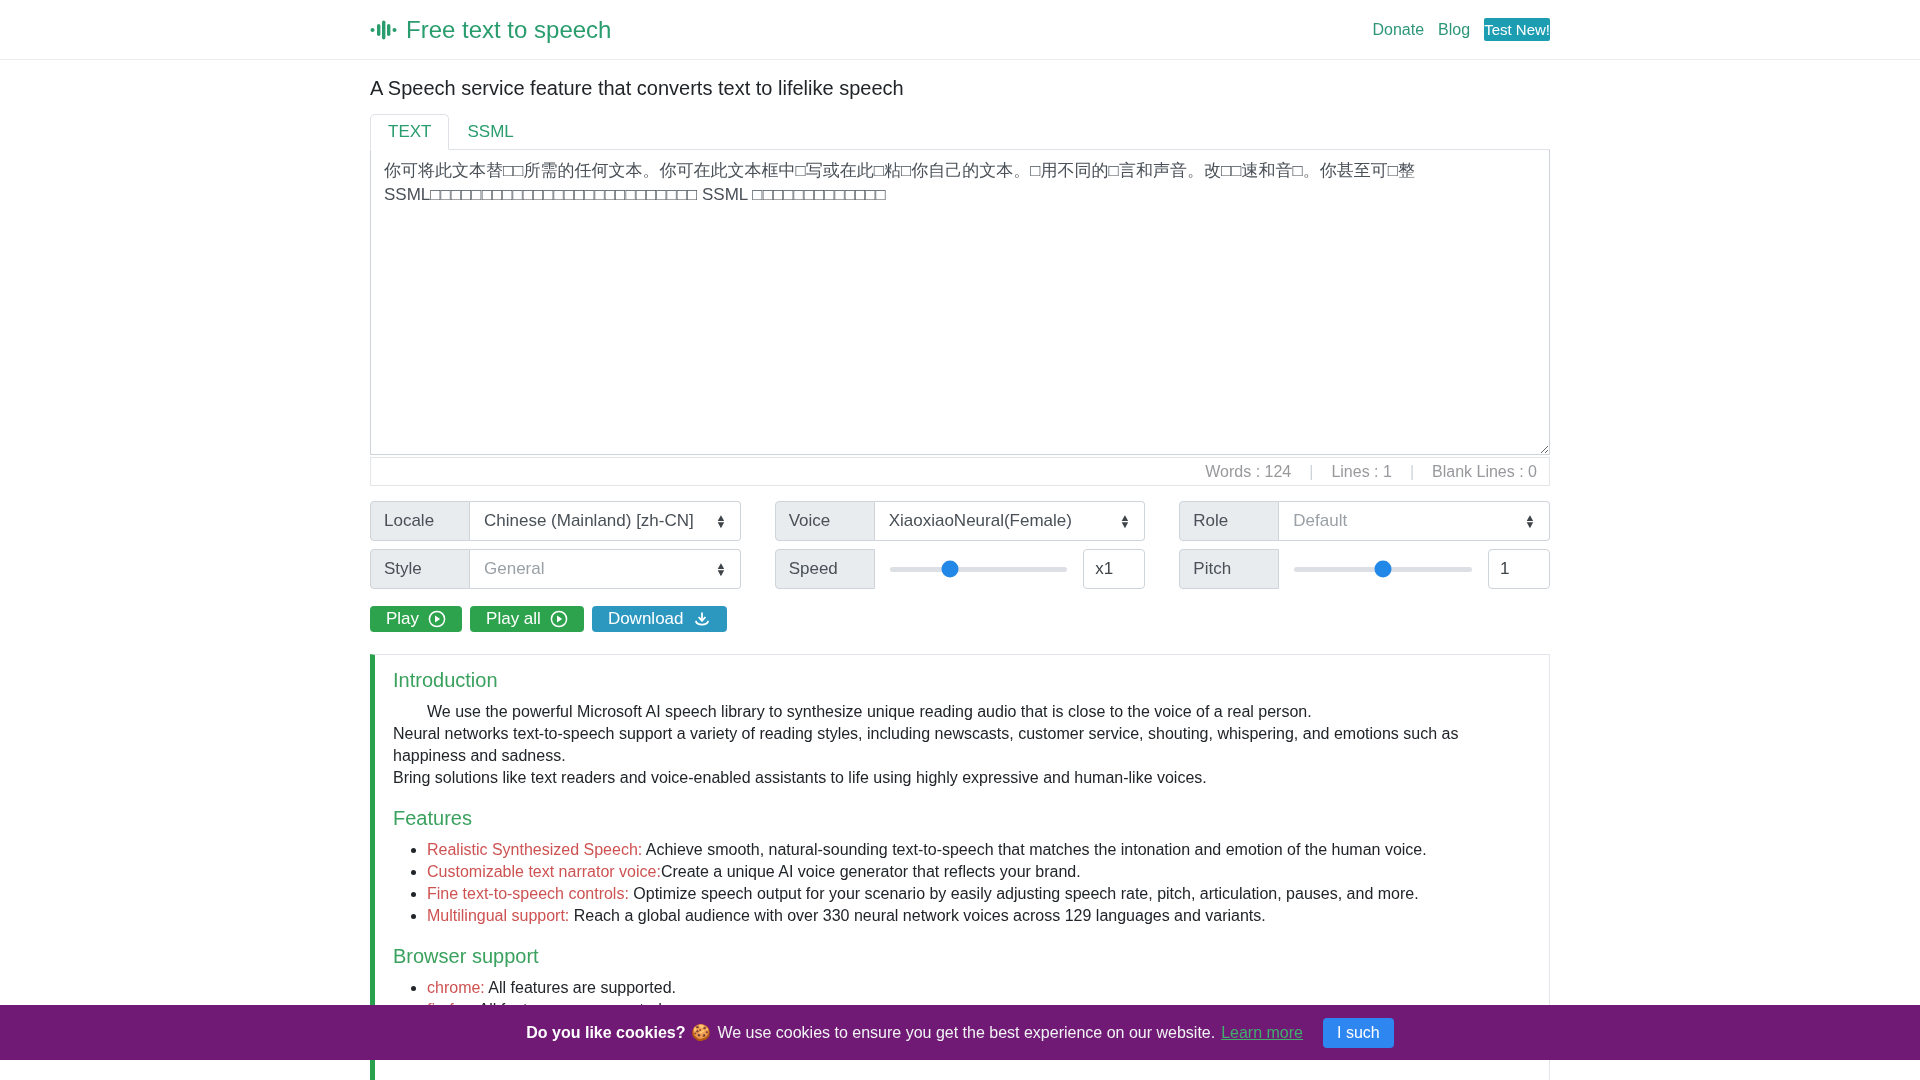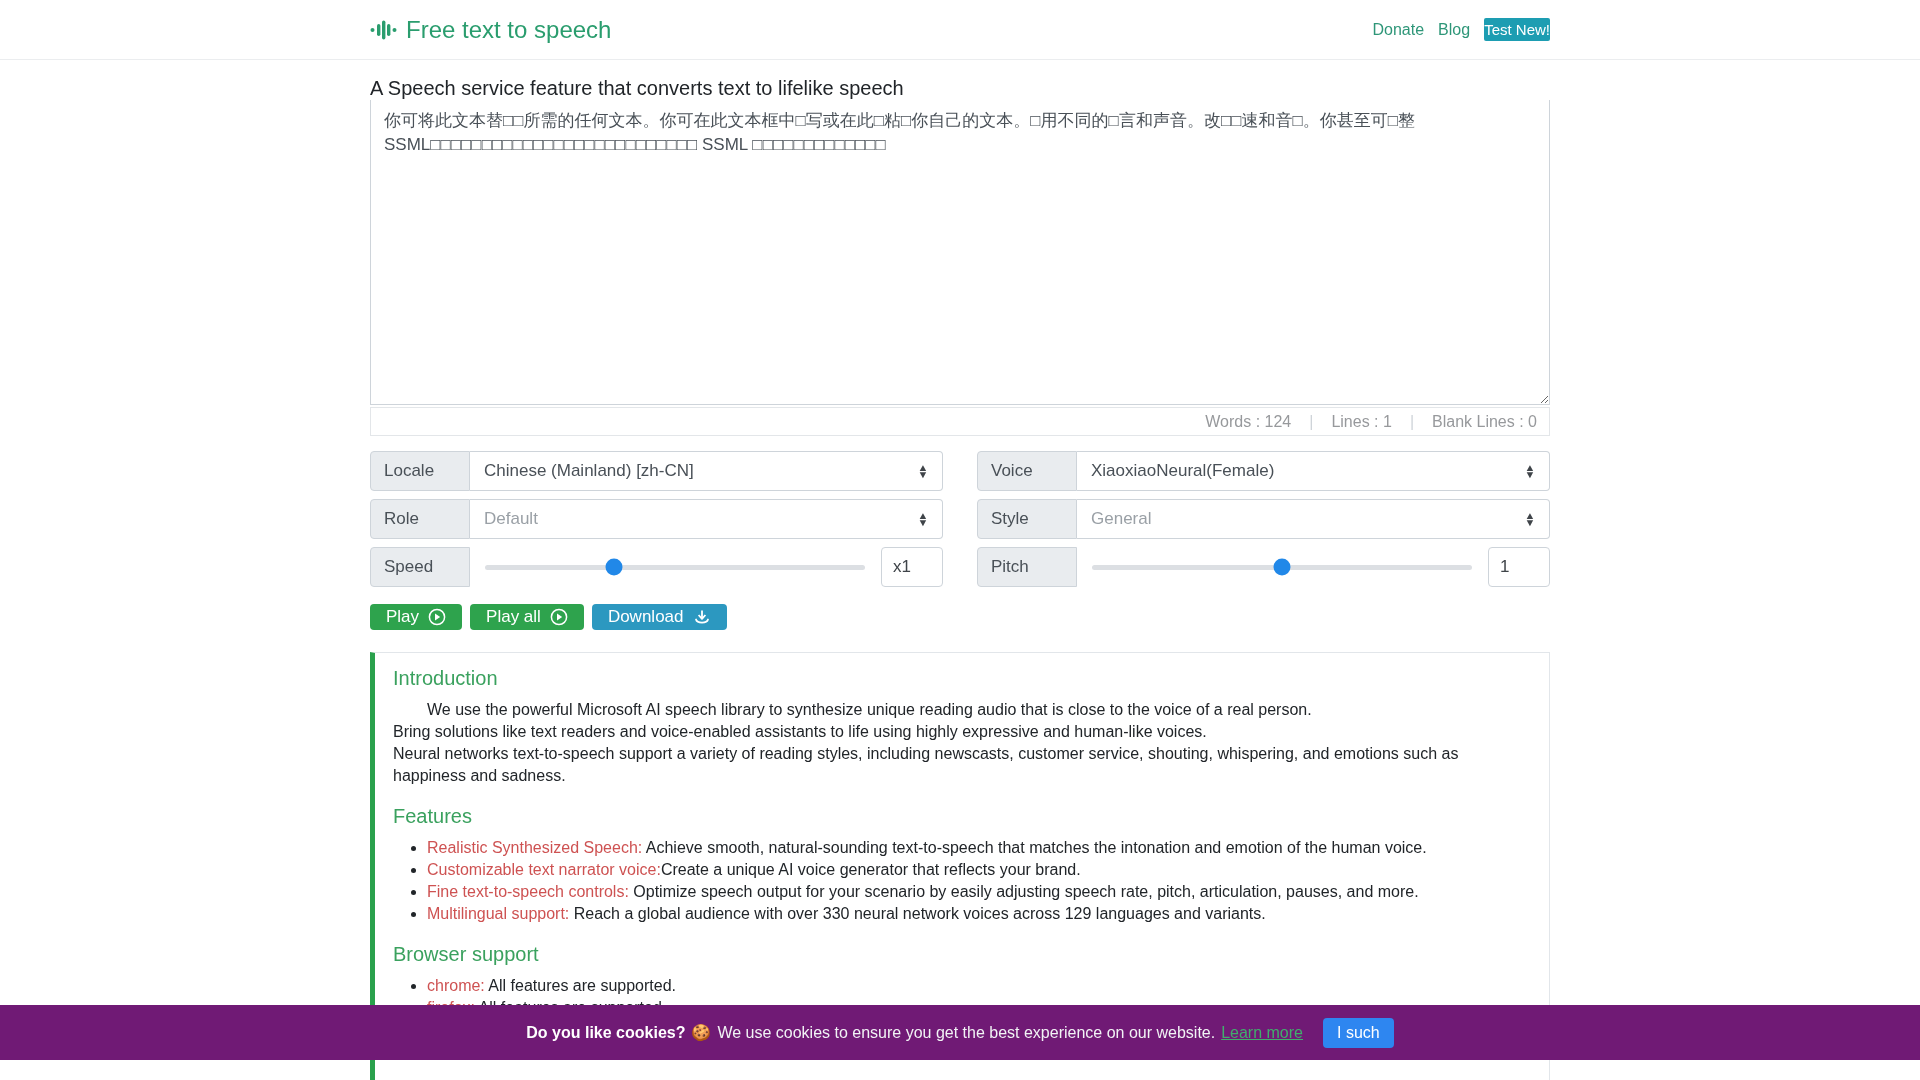--- a/index.html
+++ b/index.html
@@ -34,21 +34,21 @@
     font-size:17px; line-height:24px; color:#495057; background:#fff;
   }
   .stats-bar {
     margin-top:2px; border:1px solid #e3e6e9; height:29px;
     display:flex; align-items:center; justify-content:flex-end; gap:18px;
     padding-right:12px; font-size:16px; color:#97999c;
   }
   .stats-bar .sep { color:#cfd4d9; }
 
   
-  .controls { display:grid; grid-template-columns:1fr 1fr; column-gap:34px; row-gap:8px; margin-top:15px; }
+  .controls { display:grid; grid-template-columns:1fr 1fr 1fr; column-gap:34px; row-gap:8px; margin-top:15px; }
   .ctl-row { display:flex; align-items:stretch; height:40px; }
   .ctl-label {
     width:100px; flex:0 0 100px; background:#e9ecef; border:1px solid #ced4da; border-radius:4px 0 0 4px;
     display:flex; align-items:center; padding-left:13px; font-size:17px; color:#495057;
   }
   .ctl-select {
     flex:1; border:1px solid #ced4da; border-left:none; border-radius:0 4px 4px 0; background:#fff;
     display:flex; align-items:center; justify-content:space-between; padding:0 14px;
     font-size:17px; color:#495057; cursor:pointer;
   }
@@ -111,20 +111,24 @@
       <a>Blog</a>
       <span class="badge-new">Test New!</span>
     </div>
   </div>
 </div>
 
 <div class="container">
 
   <div class="subtitle">A Speech service feature that converts text to lifelike speech</div>
 
+  <div class="tabs">
+    <div class="tab active">TEXT</div>
+    <div class="tab">SSML</div>
+  </div>
 
   <div class="editor-box">
     <textarea class="editor" spellcheck="false" style="">你可将此文本替□□所需的任何文本。你可在此文本框中□写或在此□粘□你自己的文本。□用不同的□言和声音。改□□速和音□。你甚至可□整 SSML□□□□□□□□□□□□□□□□□□□□□□□□□□ SSML □□□□□□□□□□□□□</textarea>
   </div>
 
   <div class="stats-bar">
     <span>Words : 124</span>
     <span class="sep">|</span>
     <span>Lines : 1</span>
     <span class="sep">|</span>
@@ -226,22 +230,22 @@
           <path d="M5.6 7 L9 10.8 L12.4 7" stroke="#fff" stroke-width="1.8" fill="none" stroke-linejoin="round"></path>
           <path d="M3 11.5 C4.2 15.6, 13.8 15.6, 15 11.5" stroke="#fff" stroke-width="1.8" fill="none" stroke-linecap="round"></path>
         </svg>
       </span>
     </button>
   </div>
 
   <div class="info-panel">
     <div class="info-h">Introduction</div>
     <div class="info-p indent">We use the powerful Microsoft AI speech library to synthesize unique reading audio that is close to the voice of a real person.</div>
+    <div class="info-p">Neural networks text-to-speech support a variety of reading styles, including newscasts, customer service, shouting, whispering, and emotions such as happiness and sadness.</div>
     <div class="info-p">Bring solutions like text readers and voice-enabled assistants to life using highly expressive and human-like voices.</div>
-    <div class="info-p">Neural networks text-to-speech support a variety of reading styles, including newscasts, customer service, shouting, whispering, and emotions such as happiness and sadness.</div>
 
     <div class="info-h mt">Features</div>
     <ul class="info-list">
       <li><span class="term">Realistic Synthesized Speech:</span><span> Achieve smooth, natural-sounding text-to-speech that matches the intonation and emotion of the human voice.</span></li>
       <li><span class="term">Customizable text narrator voice:</span><span>Create a unique AI voice generator that reflects your brand.</span></li>
       <li><span class="term">Fine text-to-speech controls:</span><span> Optimize speech output for your scenario by easily adjusting speech rate, pitch, articulation, pauses, and more.</span></li>
       <li><span class="term">Multilingual support:</span><span> Reach a global audience with over 330 neural network voices across 129 languages and variants.</span></li>
     </ul>
 
     <div class="info-h mt">Browser support</div>

